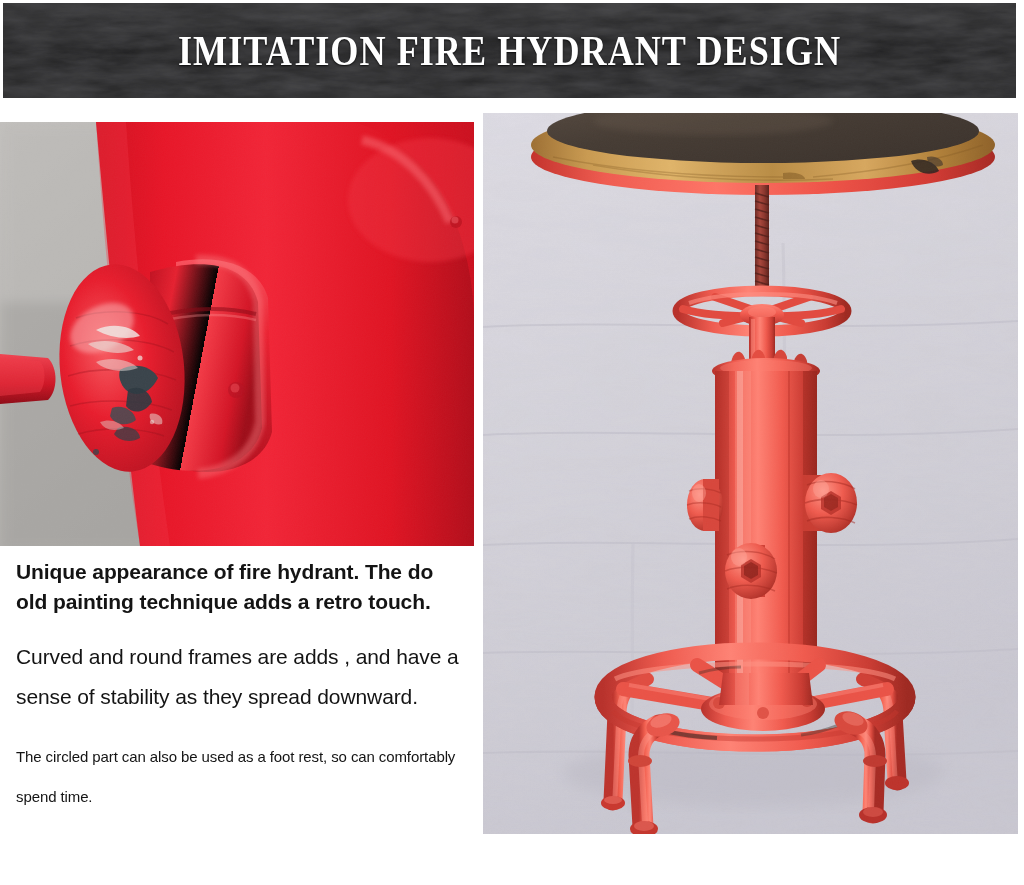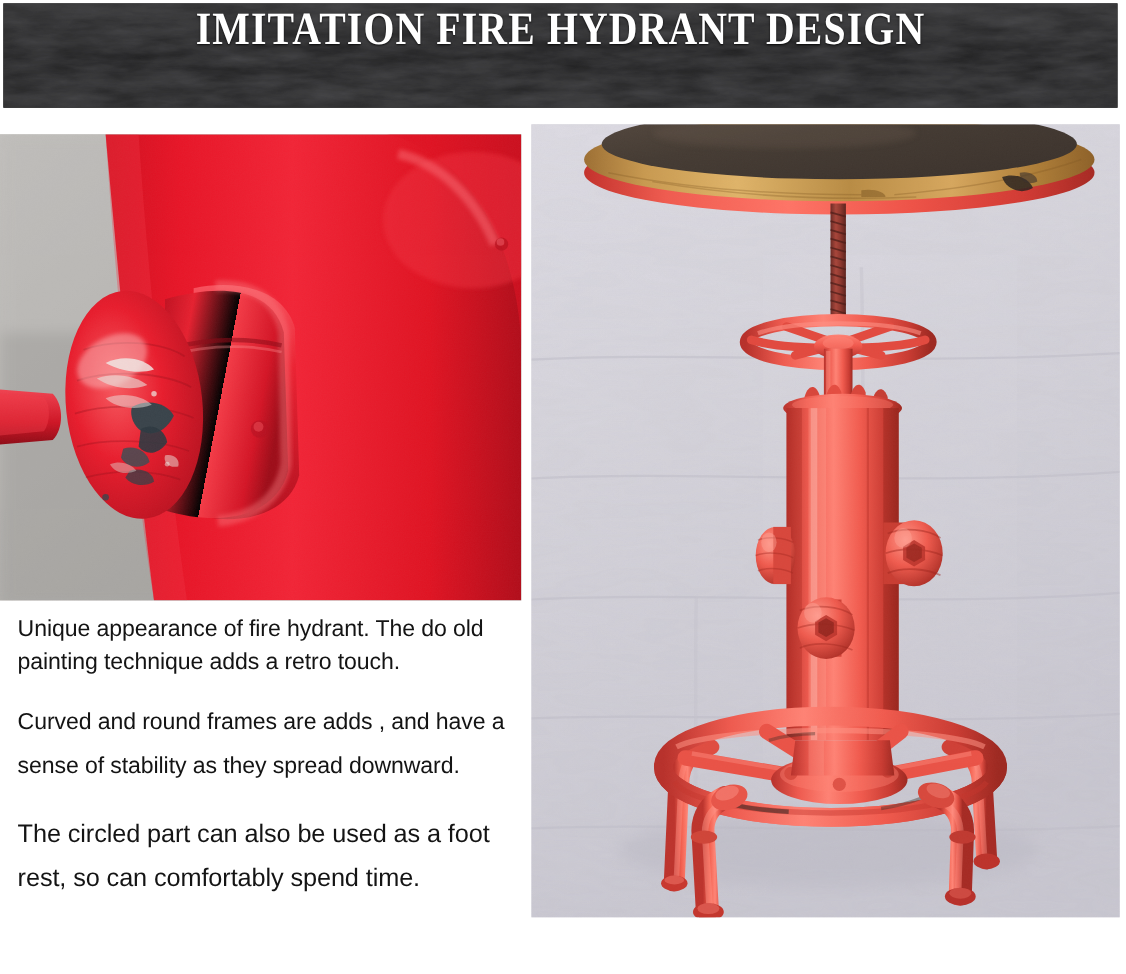--- a/index.html
+++ b/index.html
@@ -10,21 +10,21 @@
     overflow:hidden;
     position:relative;
   }
   .page{position:relative;width:1024px;height:885px;background:#fff;}
 
   
   .banner{
     position:absolute;left:3px;top:3px;width:1013px;height:95px;
     background:#121212;
     overflow:hidden;
-    display:flex;align-items:flex-start;justify-content:center;
+    display:flex;align-items:center;justify-content:center;
   }
   .banner-texture{position:absolute;inset:0;}
   .banner-title{
     position:relative;z-index:3;
     font-family:"Liberation Serif", serif;
     font-weight:700;
     font-size:42px;
     letter-spacing:1.2px;
     color:#ffffff;
     transform:scaleX(0.86);
@@ -44,29 +44,29 @@
   }
   .photo-left svg,.photo-right svg{display:block;width:100%;height:100%;}
 
   
   .copy{
     position:absolute;left:16px;top:557px;width:452px;
     color:#141414;
   }
   .copy p{margin:0;}
   .para-1{
-    font-size:21px;line-height:30px;font-weight:400;
+    font-size:21px;line-height:30px;font-weight:700;
     letter-spacing:-0.1px;
   }
   .para-2{
     font-size:21px;line-height:40px;font-weight:400;
     margin-top:20px !important;letter-spacing:-0.1px;
   }
   .para-3{
-    font-size:23px;line-height:40px;font-weight:400;
+    font-size:15px;line-height:40px;font-weight:400;
     margin-top:20px !important;letter-spacing:-0.1px;
   }
 </style>
 </head>
 <body>
 
 <div class="page">
 
   <div class="banner">
     <svg class="banner-texture" viewBox="0 0 1013 95" preserveAspectRatio="none">

